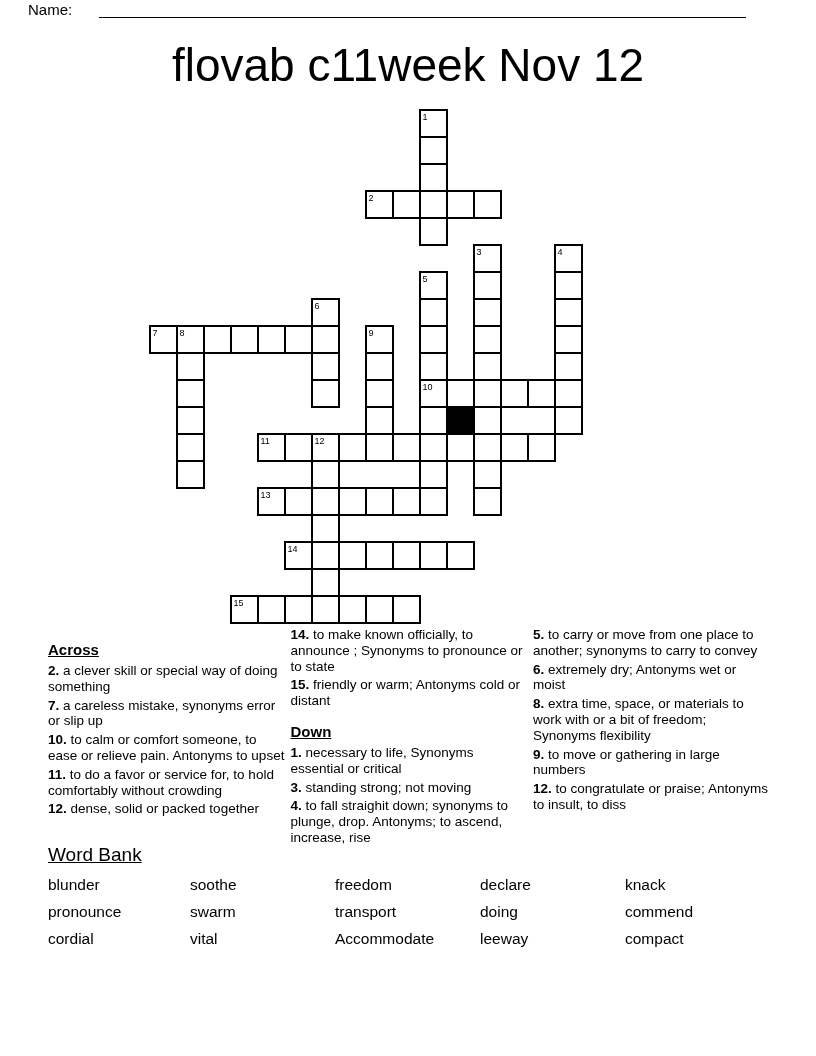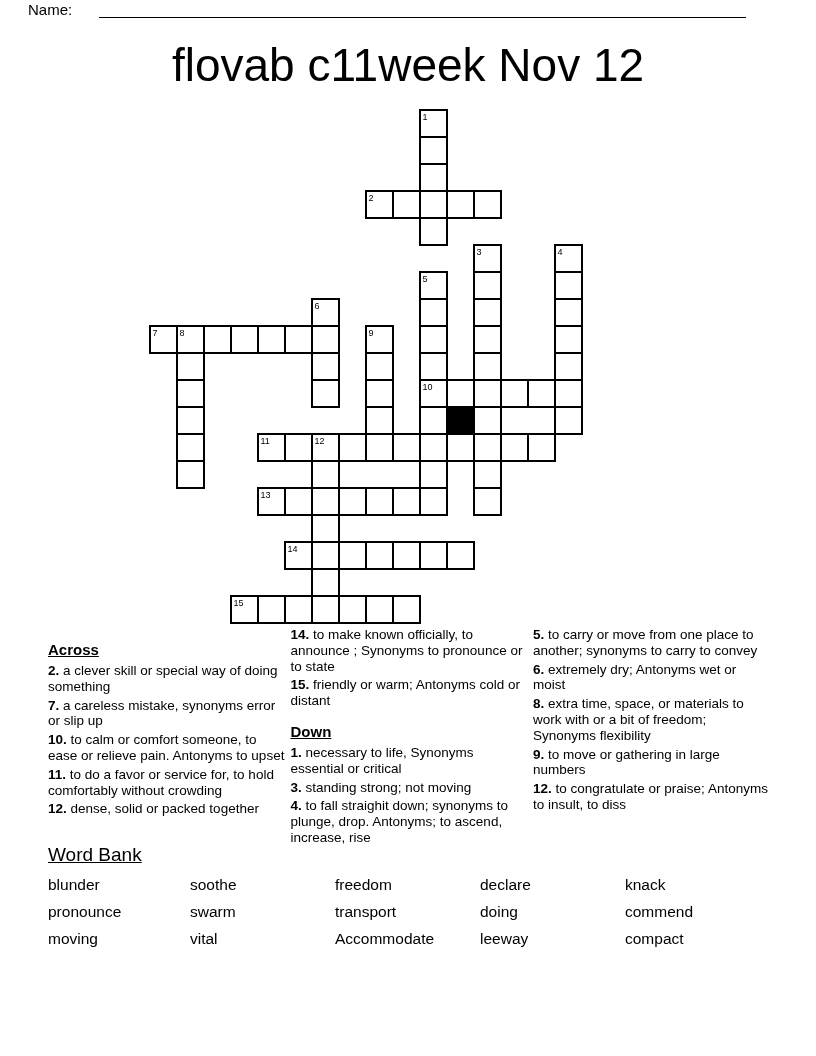--- a/index.html
+++ b/index.html
@@ -179,21 +179,21 @@
         <span>blunder</span>
         <span>soothe</span>
         <span>freedom</span>
         <span>declare</span>
         <span>knack</span>
         <span>pronounce</span>
         <span>swarm</span>
         <span>transport</span>
         <span>doing</span>
         <span>commend</span>
-        <span>moving</span>
+        <span>cordial</span>
         <span>vital</span>
         <span>Accommodate</span>
         <span>leeway</span>
         <span>compact</span>
       </div>
   </div>
 
 </div>
 
 </body></html>

